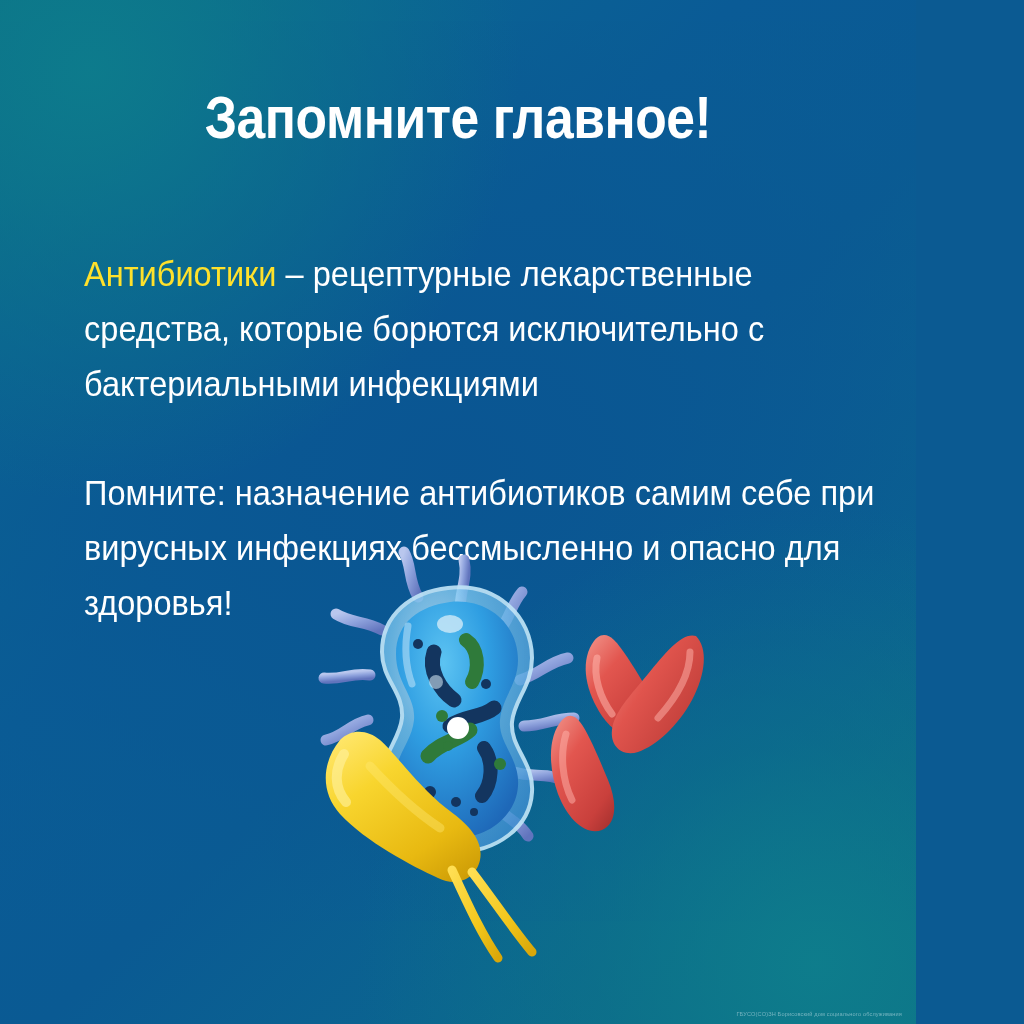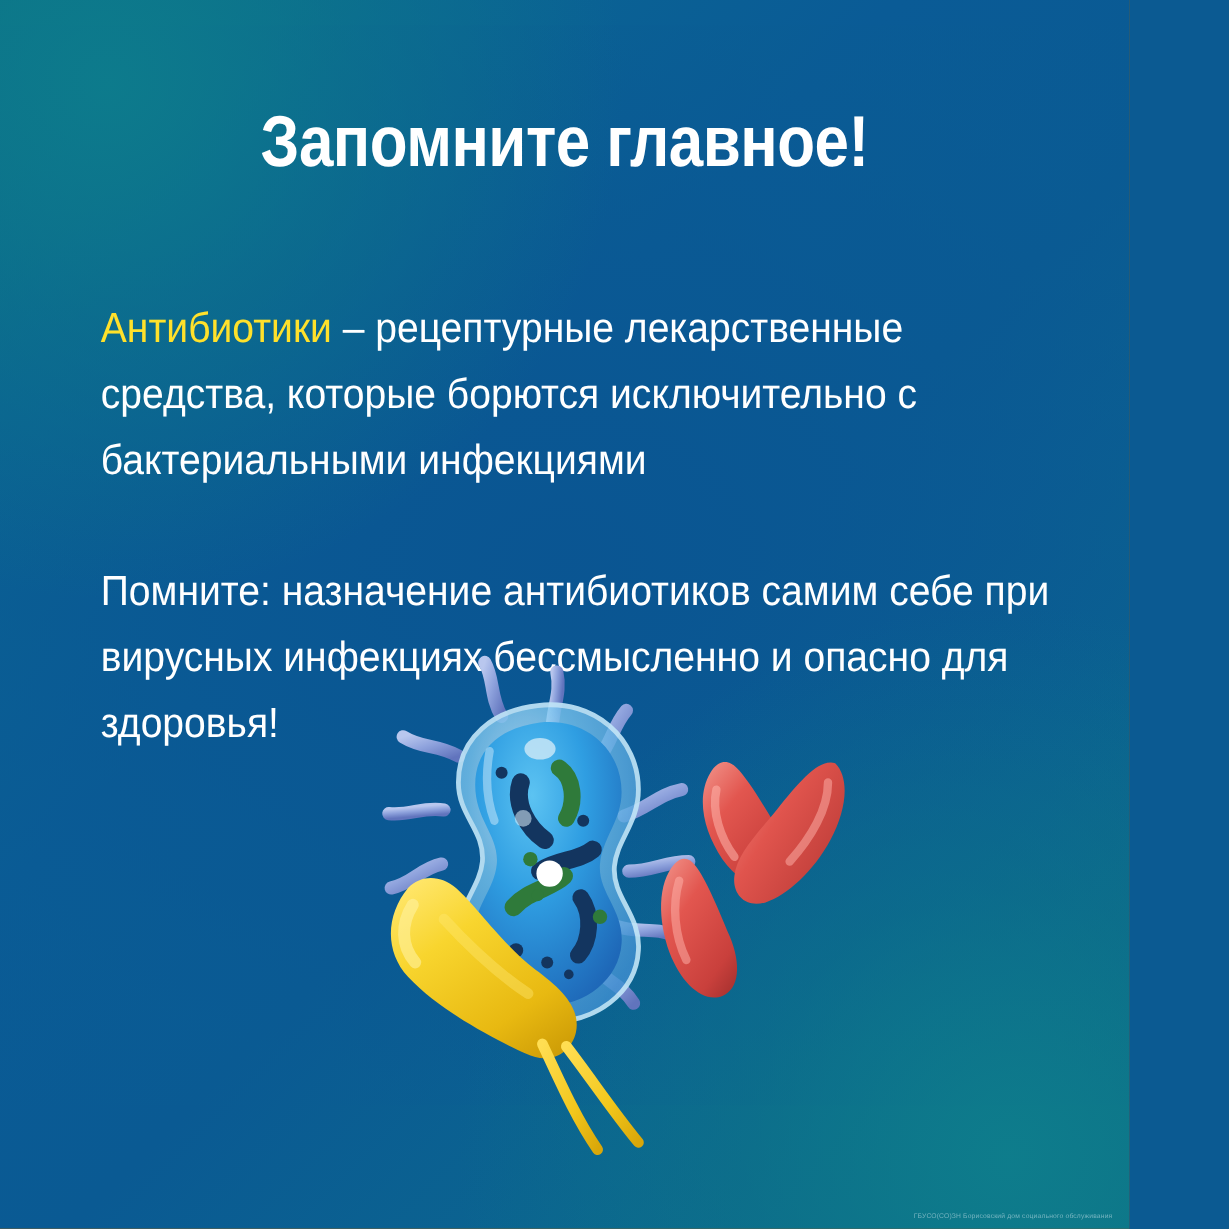--- a/index.html
+++ b/index.html
@@ -6,22 +6,21 @@
     margin: 0;
     padding: 0;
     background: #0b5a92;
   }
   #poster {
     position: relative;
     width: 916px;
     height: 1024px;
     overflow: hidden;
     font-family: "Liberation Sans", sans-serif;
-    background: #a16207;
-    padding-left: 25px;
+    background: #6d28d9;
   }
 
   
   .bg-base {
     position: absolute;
     inset: 0;
     background: linear-gradient(135deg,
         #0c7286 0%,
         #0a6593 17%,
         #0a5b96 38%,

